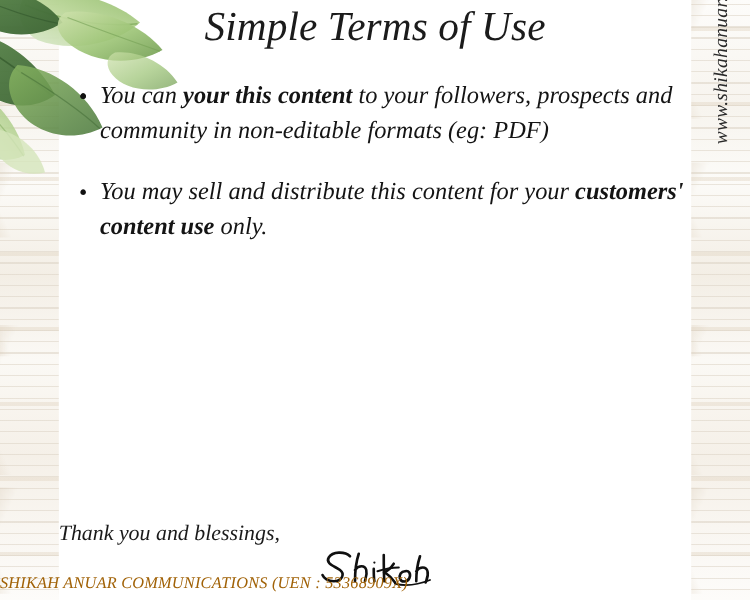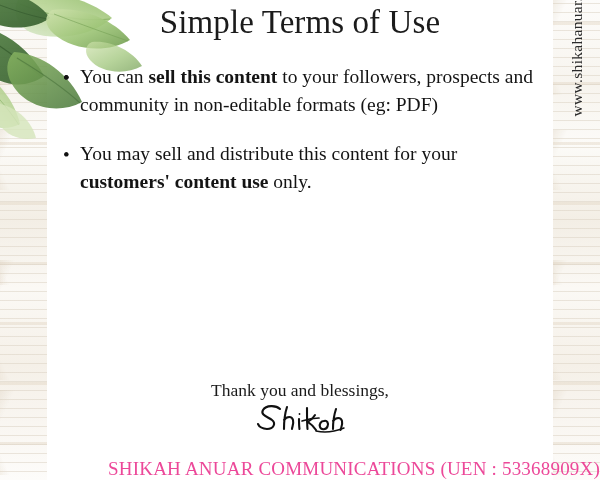--- a/index.html
+++ b/index.html
@@ -9,20 +9,21 @@
     font-family:"Liberation Serif", serif;
     background:#ffffff;
     overflow:hidden;
   }
 
   .page {
     position:relative;
     width:600px; height:480px;
     background:#ffffff;
     overflow:hidden;
+    font-style:italic;
   }
 
   
   .texture-strip {
     position:absolute; top:0; height:480px;
     background-color:#fbfaf7;
     background-image:
       repeating-linear-gradient(to bottom,
         rgba(225,218,206,0.00) 0px,
         rgba(225,218,206,0.00) 3px,
@@ -103,44 +104,44 @@
     font-size:19px;
     line-height:1.44;
     color:#111;
   }
   .term-item b { font-weight:700; }
 
   
   .closing {
     position:absolute;
     left:0; right:0;
-    top:380px;
-    text-align:center;
+    top:416px;
+    text-align:left;
   }
   .thanks-line {
     font-size:17.5px;
     color:#1a1a1a;
     line-height:1.2;
   }
   .signature {
     margin-top:1px;
     height:32px;
     display:flex;
     align-items:center;
     justify-content:center;
   }
   .signature svg { display:block; }
 
   .company-line {
     position:absolute;
     left:0; right:0;
     top:458px;
-    text-align:right;
-    font-size:19px;
-    color:#ec4899;
+    text-align:left;
+    font-size:13px;
+    color:#a16207;
     letter-spacing:0.2px;
     white-space:nowrap;
   }
 
   
   .site-url {
     position:absolute;
     right:8px;
     top:34px;
     width:30px;
@@ -221,21 +222,21 @@
     <h1 class="doc-title">Simple Terms of Use</h1>
 
     <ul class="terms-list" style="list-style:none;">
 
       <li class="term-item">
         <span class="bullet">•</span>
       </li>
 
       <li class="term-item">
         <span class="bullet">•</span>
-        <span class="term-text">You can <b>sell this content</b> to your followers, prospects and community in non-editable formats (eg: PDF)</span>
+        <span class="term-text">You can <b>your this content</b> to your followers, prospects and community in non-editable formats (eg: PDF)</span>
       </li>
 
       <li class="term-item">
         <span class="bullet">•</span>
         <span class="term-text">You may sell and distribute this content for your <b>customers' content use</b> only.</span>
       </li>
 
     </ul>
 
     <div class="closing">

